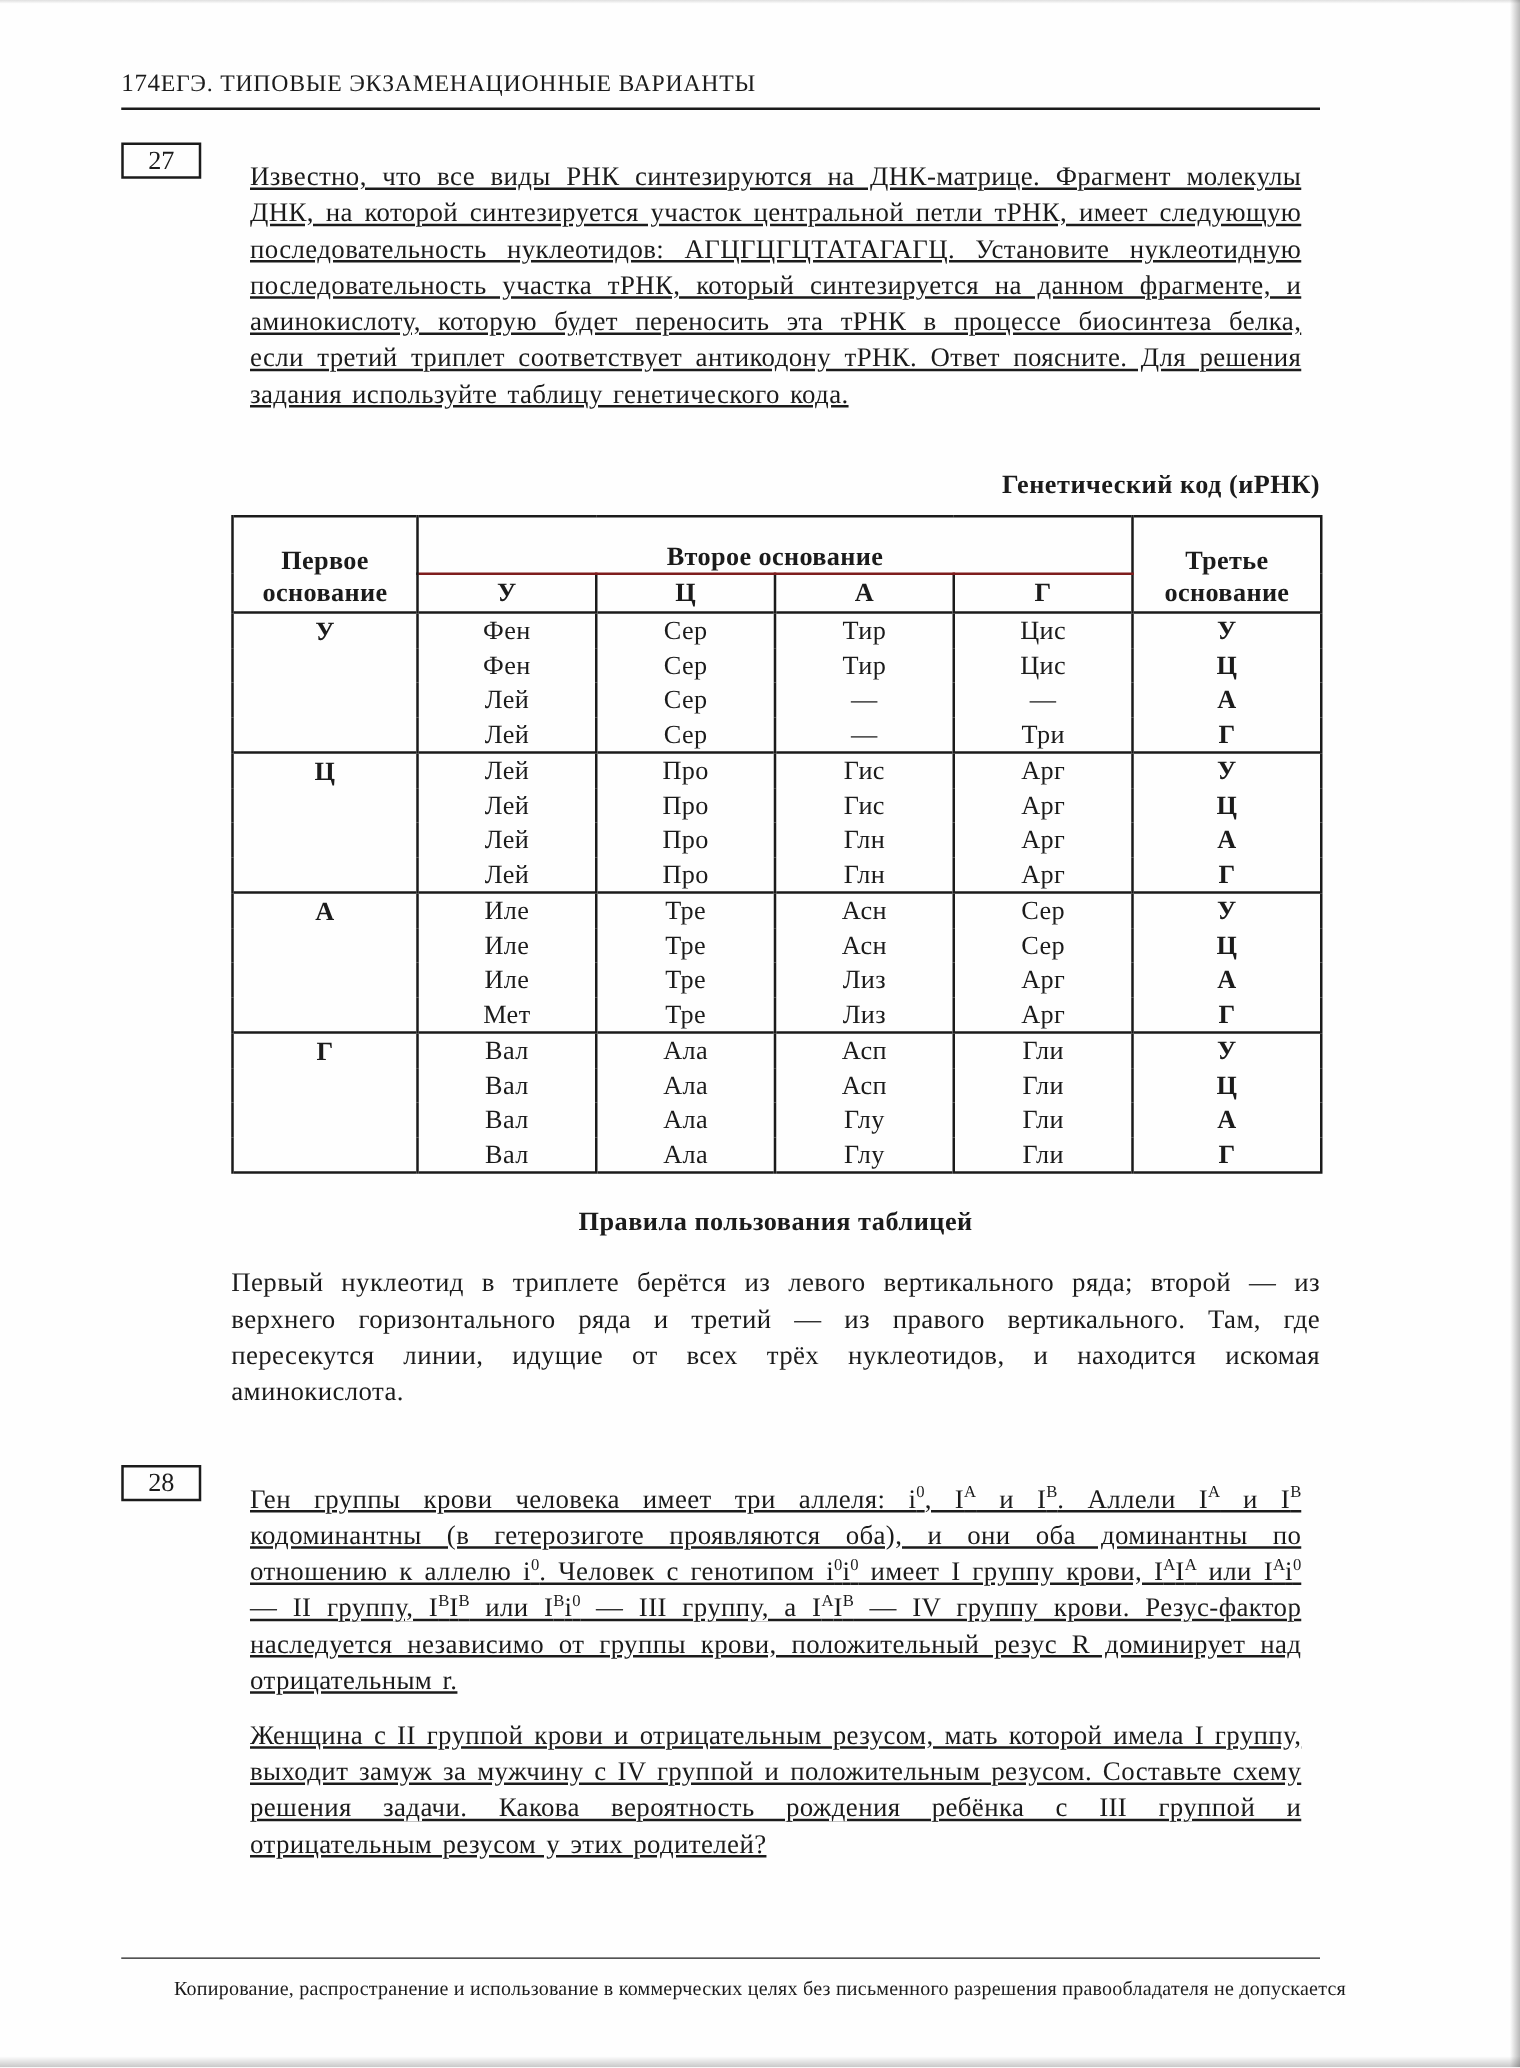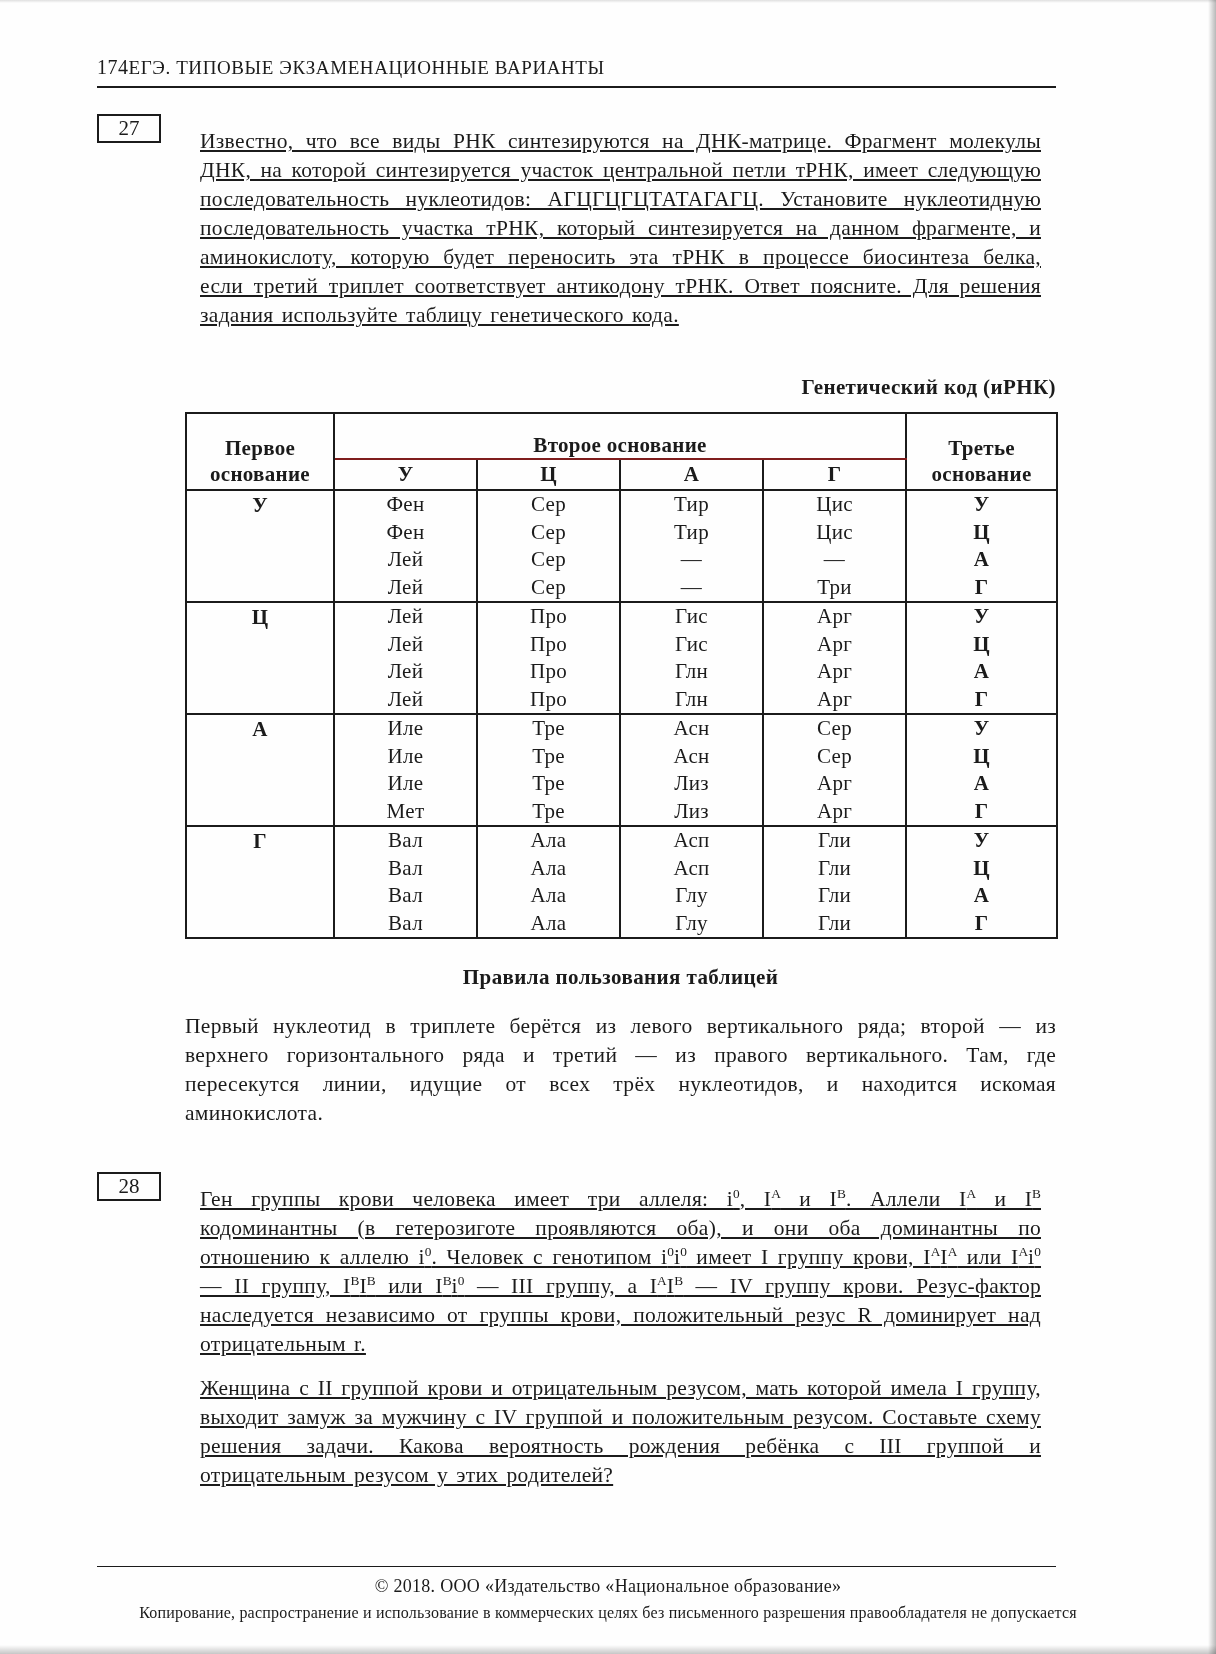--- a/index.html
+++ b/index.html
@@ -264,20 +264,19 @@
       <div class="task-text">
         <p>Ген группы крови человека имеет три аллеля: i<sup>0</sup>, I<sup>A</sup> и I<sup>B</sup>. Аллели I<sup>A</sup> и I<sup>B</sup> кодоминантны (в гетерозиготе проявляются оба), и они оба доминантны по отношению к аллелю i<sup>0</sup>. Человек с генотипом i<sup>0</sup>i<sup>0</sup> имеет I группу крови, I<sup>A</sup>I<sup>A</sup> или I<sup>A</sup>i<sup>0</sup> — II группу, I<sup>B</sup>I<sup>B</sup> или I<sup>B</sup>i<sup>0</sup> — III группу, а I<sup>A</sup>I<sup>B</sup> — IV группу крови. Резус-фактор наследуется независимо от группы крови, положительный резус R доминирует над отрицательным r.</p>
         <p>Женщина с II группой крови и отрицательным резусом, мать которой имела I группу, выходит замуж за мужчину с IV группой и положительным резусом. Составьте схему решения задачи. Какова вероятность рождения ребёнка с III группой и отрицательным резусом у этих родителей?</p>
       </div>
     </div>
 
   </div>
 
   <div class="footer-rule"></div>
   <div class="page-footer">
-    <div class="footer-line1">© 2018. ООО «Издательство «Национальное образование»</div>
     <div class="footer-line2">Копирование, распространение и использование в коммерческих целях без письменного разрешения правообладателя не допускается</div>
   </div>
 
   <div class="scan-top"></div>
   <div class="scan-right"></div>
   <div class="scan-bottom"></div>
 </div>
 
 </body></html>

